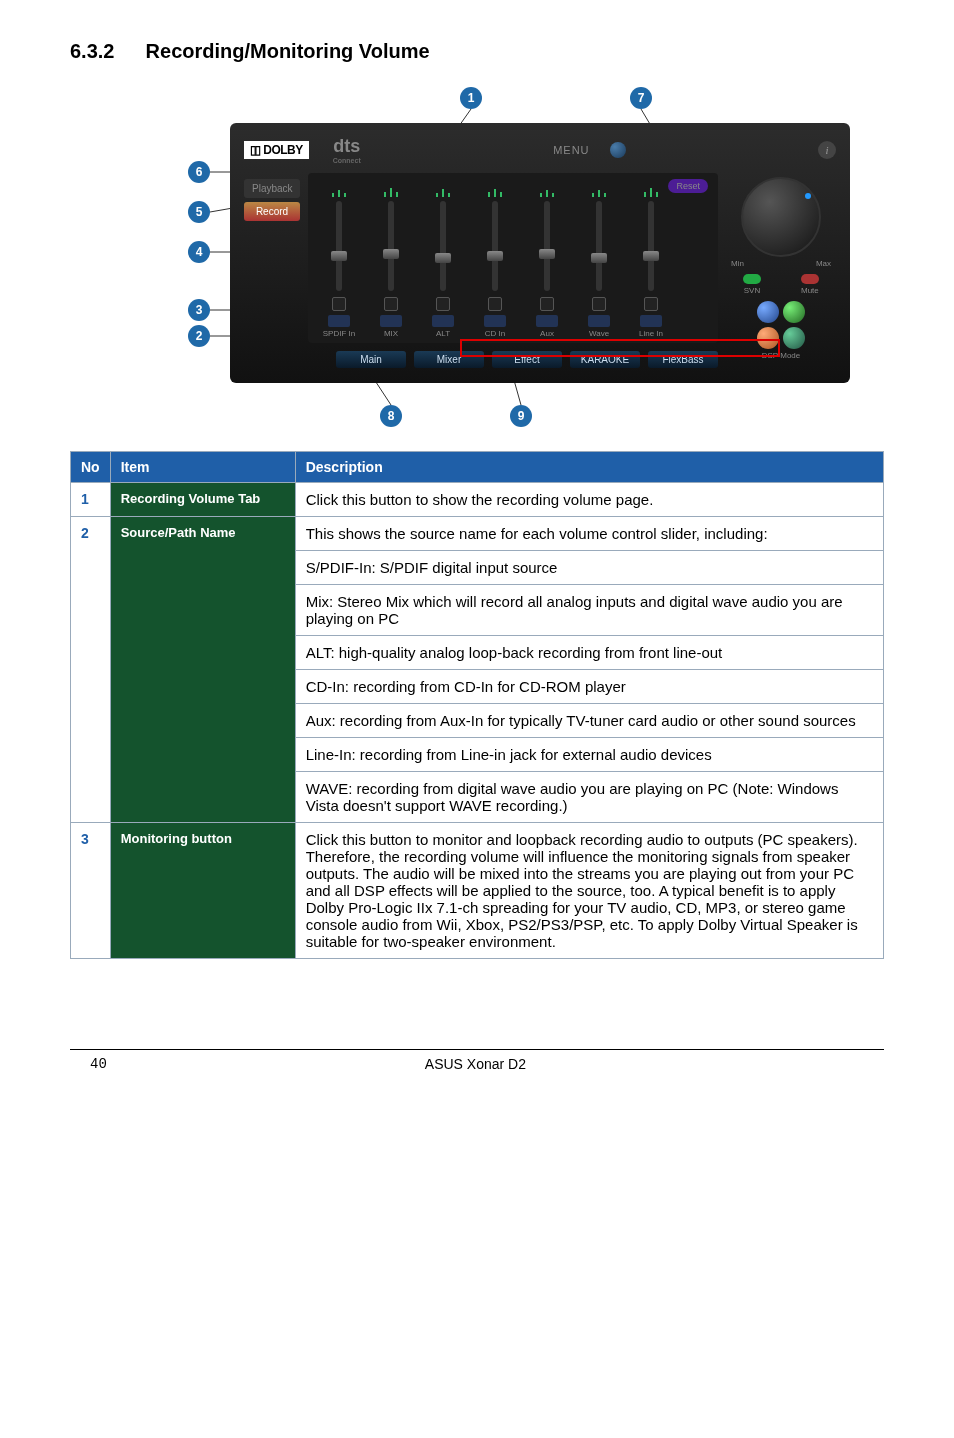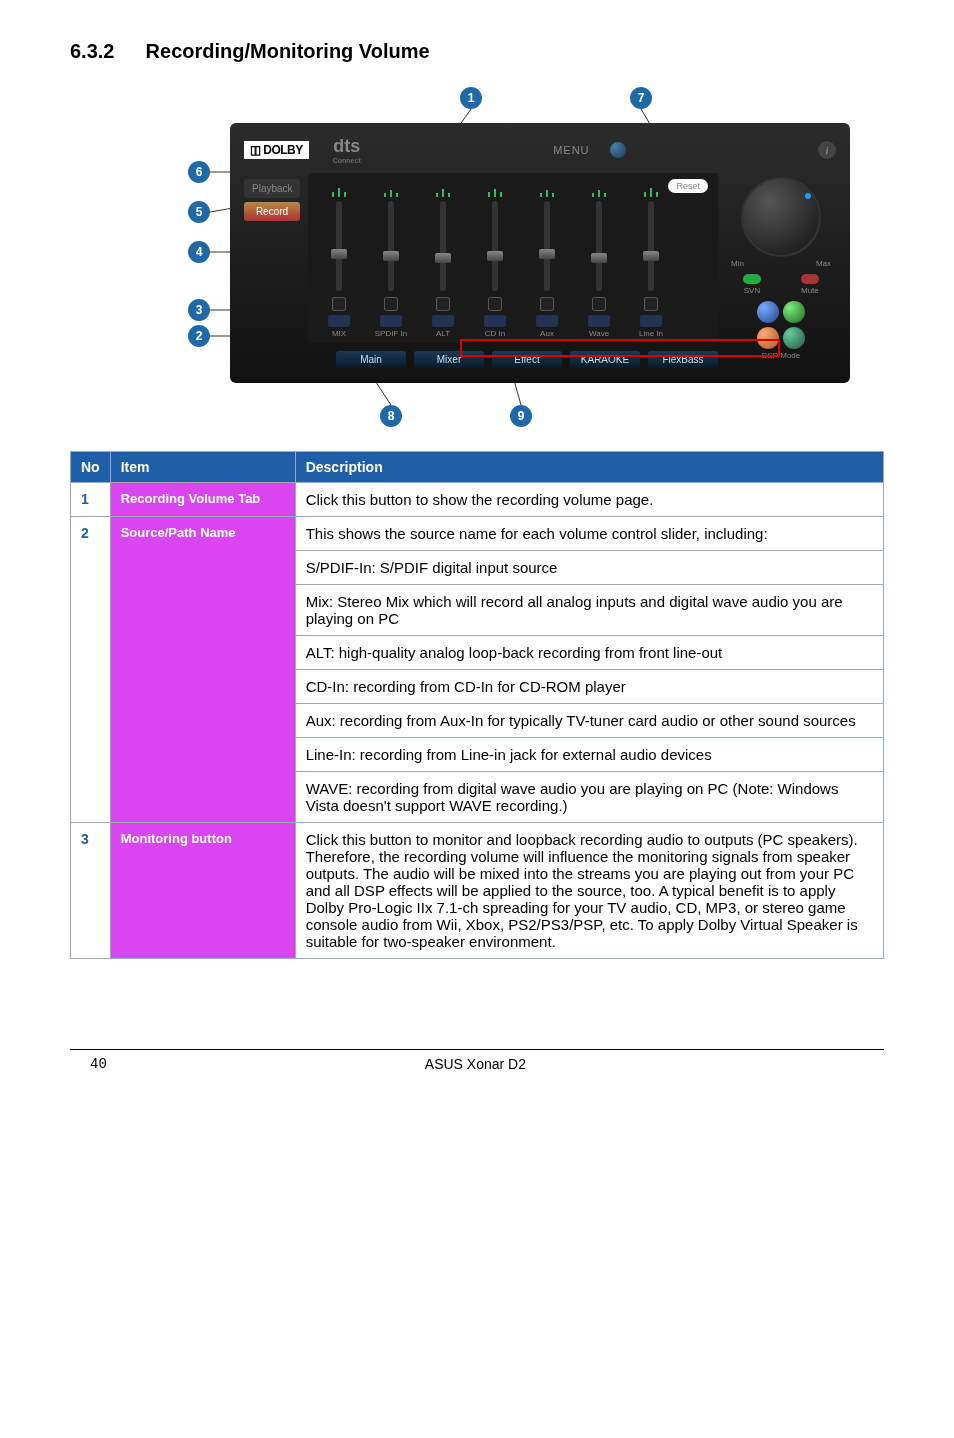--- a/index.html
+++ b/index.html
@@ -59,21 +59,21 @@
   .vtab.active { background: linear-gradient(#b84,#a33); color:#fff; }
   .sliders-area { flex:1; display:flex; align-items:flex-end; gap:6px; background:#1a1a1a; border-radius:4px; padding:8px 8px 4px 8px; position:relative;}
   .slider-col { display:flex; flex-direction:column; align-items:center; width:46px; }
   .ticks { display:flex; gap:4px; height:14px; align-items:flex-end;}
   .ticks span { width:2px; background:#3b6; }
   .track { width:6px; height:90px; background:#333; border-radius:3px; position:relative; margin-top:4px;}
   .knob { position:absolute; left:-5px; width:16px; height:10px; background:linear-gradient(#888,#444); border-radius:2px; }
   .mute-box { width:14px;height:14px;background:#222;border:1px solid #555;margin-top:6px;border-radius:2px;}
   .ch-icon { width:22px;height:12px;background:#235; border-radius:2px; margin-top:4px;}
   .ch-label { font-size:8px; color:#888; margin-top:2px; height:10px;}
-  .reset-pill { position:absolute; right:10px; top:6px; background:#ffffff; color:#888; font-size:9px; padding:2px 8px; border-radius:8px;}
+  .reset-pill { position:absolute; right:10px; top:6px; background:#4c1d95; color:#888; font-size:9px; padding:2px 8px; border-radius:8px;}
   .right-col { width:110px; display:flex; flex-direction:column; align-items:center; justify-content:space-between; padding:4px 0;}
   .big-knob { width:80px;height:80px;border-radius:50%;background:radial-gradient(circle at 35% 30%,#555,#111);border:2px solid #333;position:relative;}
   .knob-dot{position:absolute;width:6px;height:6px;background:#29f;border-radius:50%;left:62px;top:14px;}
   .minmax { display:flex; justify-content:space-between; width:100px; font-size:8px; color:#888; margin-top:2px;}
   .svm-row { display:flex; gap:40px; margin-top:6px; font-size:8px; color:#888;}
   .svm-row .dot{width:18px;height:10px;border-radius:5px;}
   .svm-row .g{background:#2a4;}
   .svm-row .r{background:#a33;}
   .dsp-balls { display:flex; flex-wrap:wrap; width:54px; gap:4px; margin-top:6px; justify-content:center;}
   .dsp-balls div{width:22px;height:22px;border-radius:50%;}
@@ -121,21 +121,21 @@
     padding:8px 10px;
     vertical-align:top;
   }
   table.desc td.no-cell {
     color:#1f5fa8;
     font-weight:bold;
     text-align:left;
     font-size:14px;
   }
   table.desc td.item-cell {
-    background:#d946ef;
+    background:#14532d;
     color:#fff;
     font-weight:bold;
     font-size:13px;
     margin-top:10px;
   }
   .footer {
     display:flex;
     justify-content:space-between;
     border-top:1px solid #000;
     margin-top:90px;
@@ -195,43 +195,43 @@
       <div class="tabs-col">
         <div class="vtab">Playback</div>
         <div class="vtab active">Record</div>
       </div>
 
       <div class="sliders-area">
         <div class="reset-pill">Reset</div>
 
         <div class="slider-col">
           <div class="ticks">
+              <span style="height:4px"></span>
+              <span style="height:7px"></span>
+              <span style="height:4px"></span>
+            </div>
+          <div class="track">
+              <div class="knob" style="top:50px"></div>
+            </div>
+          <div class="mute-box"></div>
+          <div class="ch-icon"></div>
+          <div class="ch-label">SPDIF In</div>
+        </div>
+        <div class="slider-col">
+          <div class="ticks">
               <span style="height:5px"></span>
               <span style="height:9px"></span>
               <span style="height:5px"></span>
             </div>
           <div class="track">
               <div class="knob" style="top:48px"></div>
             </div>
           <div class="mute-box"></div>
           <div class="ch-icon"></div>
           <div class="ch-label">MIX</div>
-        </div>
-        <div class="slider-col">
-          <div class="ticks">
-              <span style="height:4px"></span>
-              <span style="height:7px"></span>
-              <span style="height:4px"></span>
-            </div>
-          <div class="track">
-              <div class="knob" style="top:50px"></div>
-            </div>
-          <div class="mute-box"></div>
-          <div class="ch-icon"></div>
-          <div class="ch-label">SPDIF In</div>
         </div>
         <div class="slider-col">
           <div class="ticks">
               <span style="height:4px"></span>
               <span style="height:8px"></span>
               <span style="height:4px"></span>
             </div>
           <div class="track">
               <div class="knob" style="top:52px"></div>
             </div>

